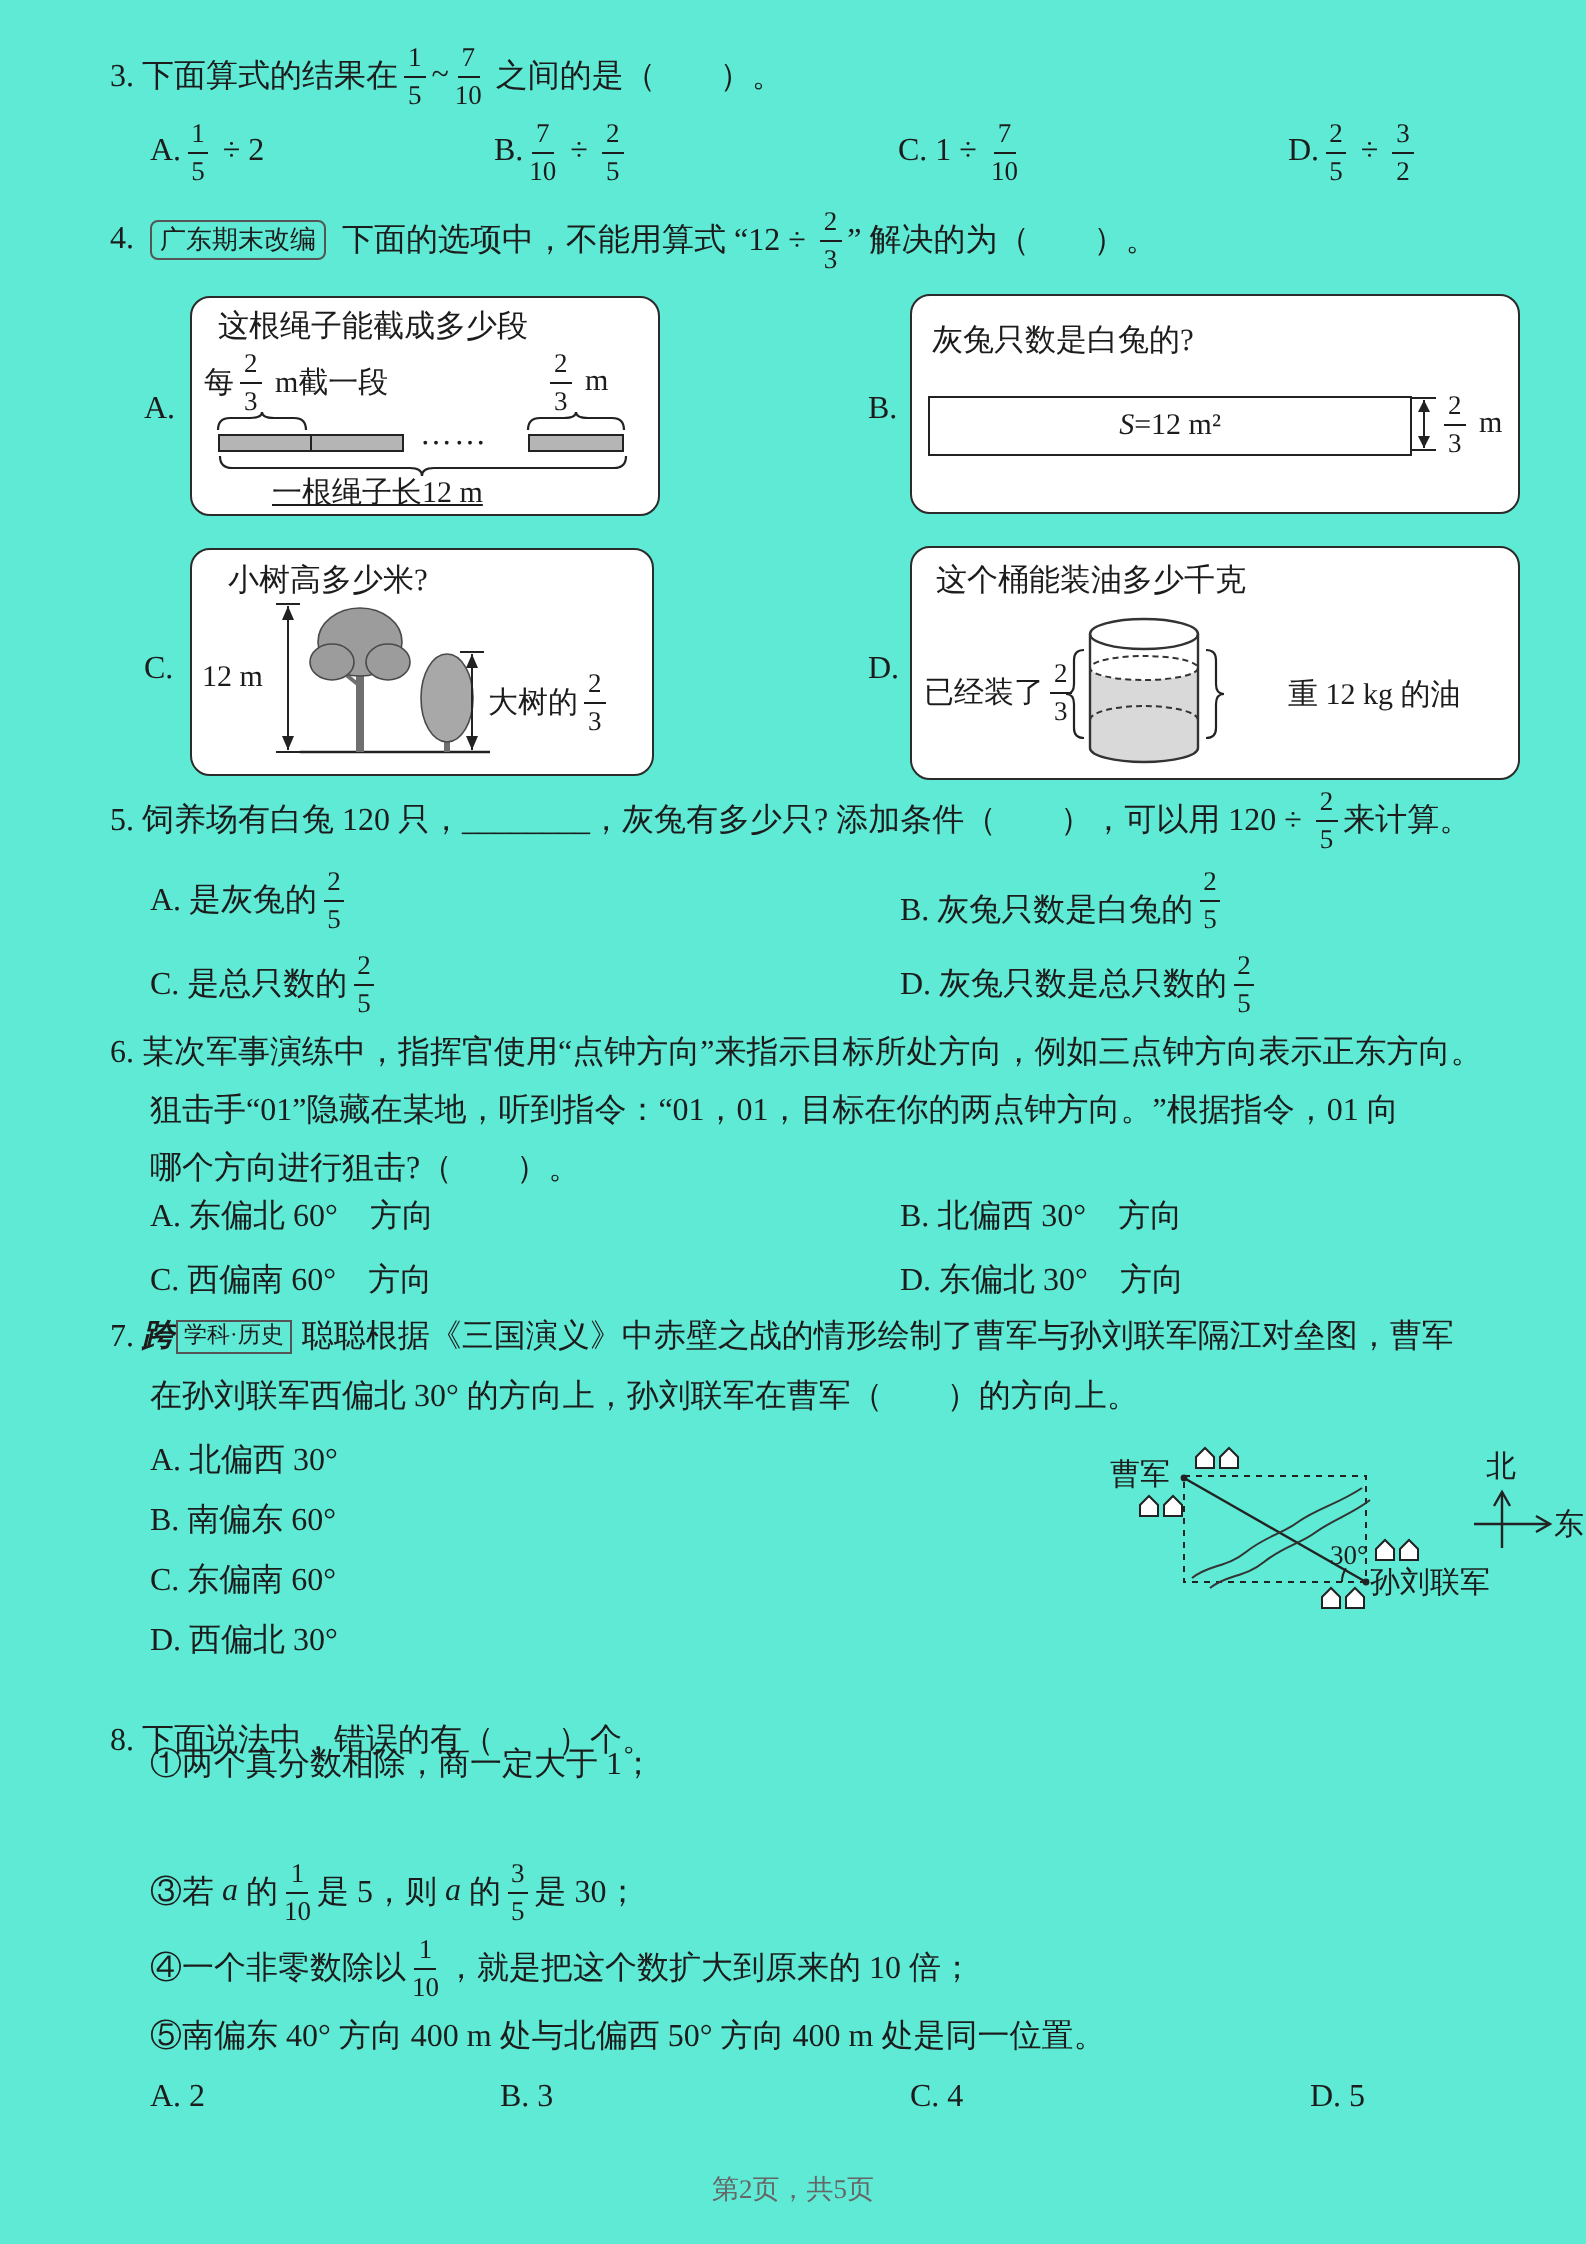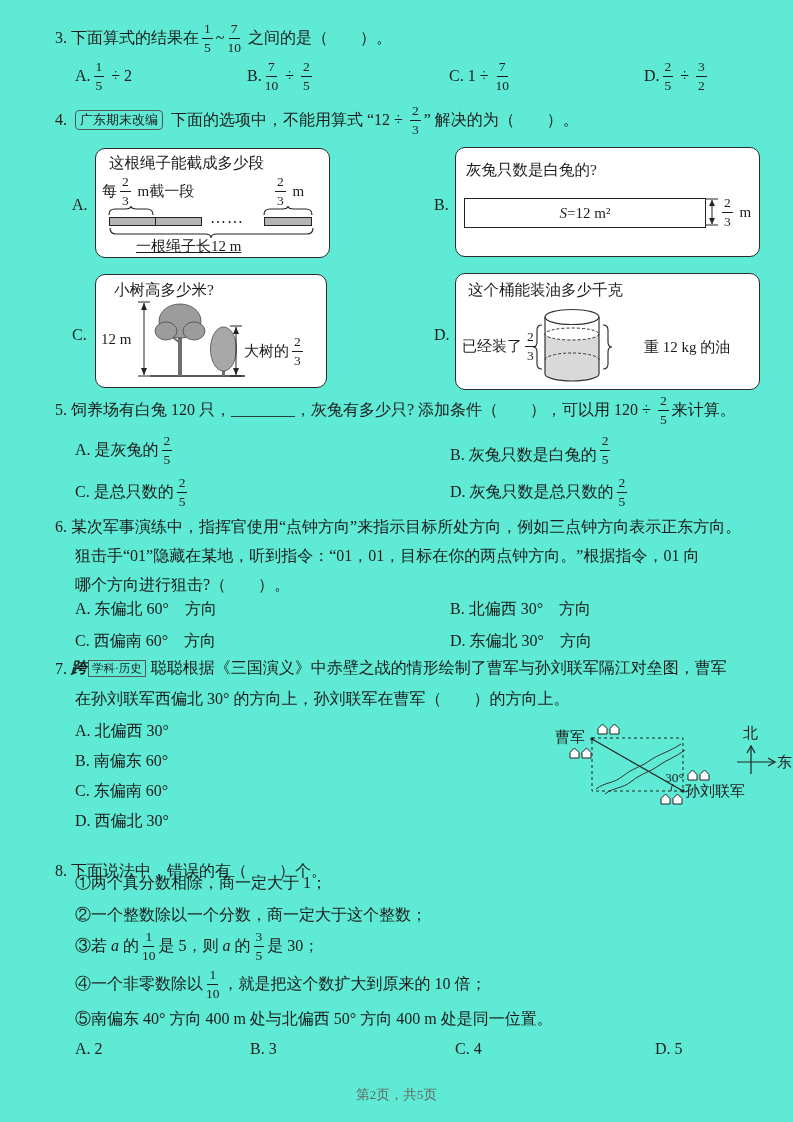--- a/index.html
+++ b/index.html
@@ -173,21 +173,20 @@
     </svg>
     <div class="abs smalltext" style="left:10px;top:16px;">曹军</div>
     <div class="abs smalltext" style="left:140px;top:70px;">孙刘联军</div>
     <div class="abs" style="left:96px;top:58px;font-size:13.5px;margin-left:24px;">30°</div>
     <div class="abs smalltext" style="left:198px;top:12px;">北</div>
     <div class="abs smalltext" style="left:232px;top:41px;">东</div>
   </div>
 
   <div class="abs line" style="left:55px;top:840px;margin-top:20px;">8. 下面说法中，错误的有（　　）个。</div>
   <div class="abs line" style="left:75px;top:872px;">①两个真分数相除，商一定大于 1；</div>
-  <div class="abs line" style="left:75px;top:904px;">②一个整数除以一个分数，商一定大于这个整数；</div>
   <div class="abs rich" style="left:75px;top:930px;"><span class="tx">③若 </span><span class="it">a</span><span class="tx"> 的</span><span class="frac"><span class="fnum">1</span><span class="fden">10</span></span><span class="tx">是 5，则 </span><span class="it">a</span><span class="tx"> 的</span><span class="frac"><span class="fnum">3</span><span class="fden">5</span></span><span class="tx">是 30；</span></div>
   <div class="abs rich" style="left:75px;top:968px;"><span class="tx">④一个非零数除以</span><span class="frac"><span class="fnum">1</span><span class="fden">10</span></span><span class="tx">，就是把这个数扩大到原来的 10 倍；</span></div>
   <div class="abs line" style="left:75px;top:1008px;">⑤南偏东 40° 方向 400 m 处与北偏西 50° 方向 400 m 处是同一位置。</div>
   <div class="abs line" style="left:75px;top:1038px;">A. 2</div>
   <div class="abs line" style="left:250px;top:1038px;">B. 3</div>
   <div class="abs line" style="left:455px;top:1038px;">C. 4</div>
   <div class="abs line" style="left:655px;top:1038px;">D. 5</div>
 
   <div class="abs footer" style="left:0;right:0;top:1086px;text-align:center;">第2页，共5页</div>
 

